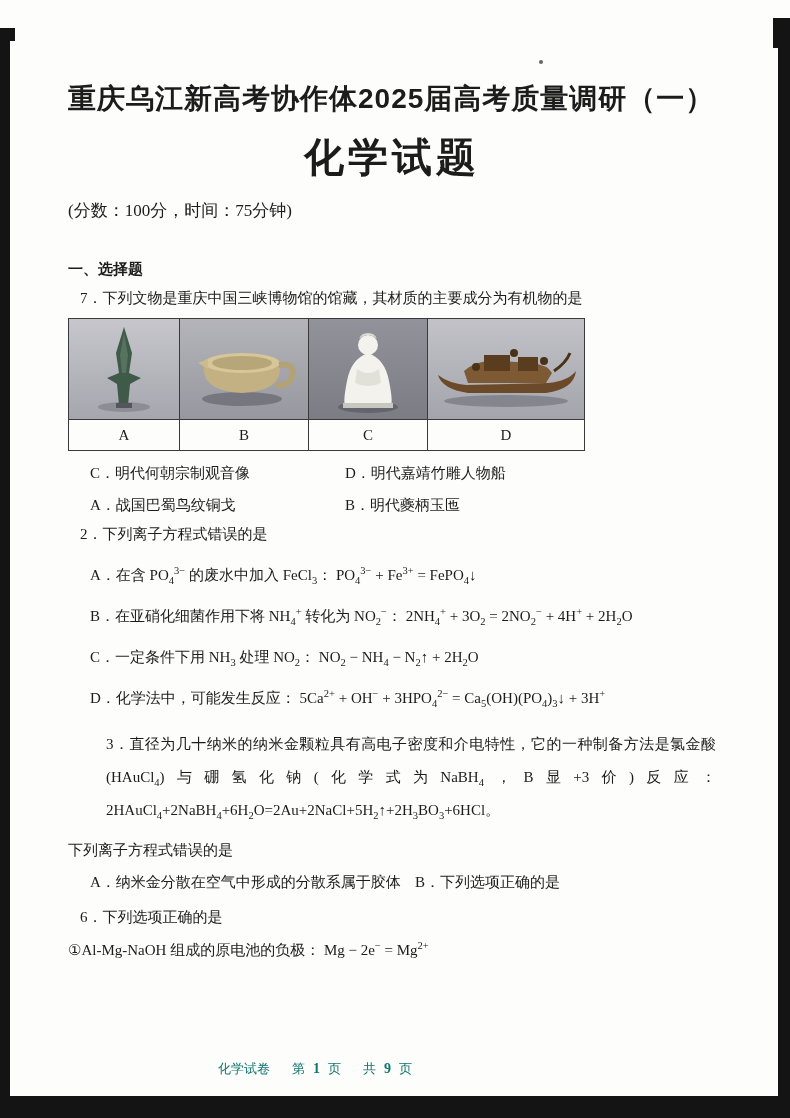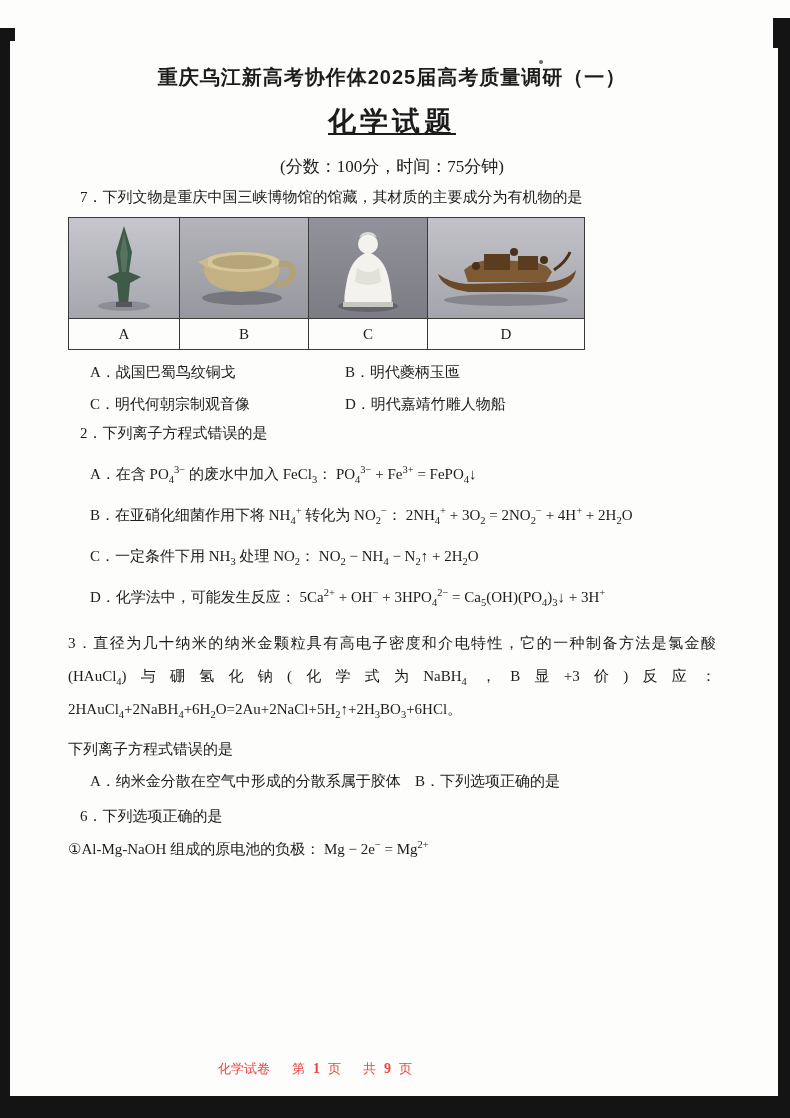--- a/index.html
+++ b/index.html
@@ -14,28 +14,28 @@
   .edge-left{left:0;top:28px;width:10px;height:1090px;}
   .edge-left-nub{left:0;top:28px;width:15px;height:13px;}
   .edge-right{right:0;top:18px;width:12px;height:1100px;}
   .edge-right-nub{right:0;top:18px;width:17px;height:30px;}
   .edge-bottom{left:0;bottom:0;width:790px;height:22px;}
   .speck{position:absolute;left:539px;top:60px;width:4px;height:4px;border-radius:50%;background:#666;z-index:5;}
 
   .content{position:absolute;left:68px;top:0;width:648px;}
 
   .title{
-    margin-top:64px;text-align:center;font-size:20px;font-weight:700;
+    margin-top:80px;text-align:left;font-size:28px;font-weight:700;
     font-family:"Liberation Sans","DejaVu Sans",sans-serif;letter-spacing:1px;
   }
   .subject{
-    margin-top:12px;text-align:center;font-size:28px;font-weight:700;
-    font-family:"Liberation Sans","DejaVu Sans",sans-serif;letter-spacing:4px;text-decoration:underline;
-  }
-  .meta{margin-top:14px;text-align:center;font-size:17px;}
+    margin-top:12px;text-align:center;font-size:40px;font-weight:700;
+    font-family:"Liberation Sans","DejaVu Sans",sans-serif;letter-spacing:4px;
+  }
+  .meta{margin-top:14px;text-align:left;font-size:17px;}
 
   .sec-heading{
     margin-top:38px;font-weight:700;font-size:15px;
     font-family:"Liberation Sans","DejaVu Sans",sans-serif;
   }
   .stem{margin-top:10px;padding-left:12px;}
 
   table.artifact-table{border-collapse:collapse;margin-top:10px;margin-left:0;}
   table.artifact-table td{border:1px solid #3a3a3a;padding:0;}
   td.img-cell{height:100px;vertical-align:middle;}
@@ -43,26 +43,26 @@
   td.label-cell{height:30px;text-align:center;font-size:15px;}
   .colA{width:110px;} .colB{width:128px;} .colC{width:118px;} .colD{width:156px;}
 
   .opt-row{display:flex;padding-left:22px;margin:13px 0 0 0;}
   .opt-left-255{width:255px;flex:none;}
   .opt-left-325{width:325px;flex:none;}
 
   .eq-line{padding-left:22px;margin:22px 0 0 0;}
   sub,sup{font-size:70%;line-height:0;}
 
-  .para{margin-top:20px;line-height:2.2;text-align:justify;}
+  .para{margin-top:20px;line-height:2.2;text-align:justify;margin-left:38px;}
   .line{margin-top:14px;}
 
   .footer{
     position:absolute;left:0;bottom:40px;width:630px;text-align:center;
-    font-size:13px;color:#ef4444;z-index:6;
+    font-size:13px;color:#0f766e;z-index:6;
   }
   .footer b{font-size:14px;}
   .footer .gap{display:inline-block;width:22px;}
   .footer .sgap{display:inline-block;width:8px;}
 </style>
 </head>
 <body>
 
 <div class="page">
 
@@ -72,20 +72,21 @@
   <div class="edge edge-right-nub"></div>
   <div class="edge edge-bottom"></div>
   <div class="speck"></div>
 
   <div class="content">
 
     <div class="title">重庆乌江新高考协作体2025届高考质量调研（一）</div>
     <div class="subject">化学试题</div>
     <div class="meta">(分数：100分，时间：75分钟)</div>
 
+    <div class="sec-heading">一、选择题</div>
 
     <div class="stem">7．下列文物是重庆中国三峡博物馆的馆藏，其材质的主要成分为有机物的是</div>
 
     <table class="artifact-table">
       <tbody>
           <tr>
         <td class="img-cell colA">
           <svg width="110" height="100" viewBox="0 0 110 100">
             <defs>
                   <linearGradient id="bgA" x1="0" y1="0" x2="0" y2="1">
@@ -158,26 +159,26 @@
       <tr>
         <td class="label-cell colA">A</td>
         <td class="label-cell colB">B</td>
         <td class="label-cell colC">C</td>
         <td class="label-cell colD">D</td>
       </tr>
     </tbody>
       </table>
 
     <div class="opt-row">
+      <span class="opt-left-255">C．明代何朝宗制观音像</span>
+      <span>D．明代嘉靖竹雕人物船</span>
+    </div>
+    <div class="opt-row">
       <span class="opt-left-255">A．战国巴蜀鸟纹铜戈</span>
       <span>B．明代夔柄玉匜</span>
-    </div>
-    <div class="opt-row">
-      <span class="opt-left-255">C．明代何朝宗制观音像</span>
-      <span>D．明代嘉靖竹雕人物船</span>
     </div>
 
     <div class="stem" style="">2．下列离子方程式错误的是</div>
     <div class="eq-line">A．在含 PO<sub>4</sub><sup>3−</sup> 的废水中加入 FeCl<sub>3</sub>：  PO<sub>4</sub><sup>3−</sup> + Fe<sup>3+</sup> = FePO<sub>4</sub>↓</div>
     <div class="eq-line">B．在亚硝化细菌作用下将 NH<sub>4</sub><sup>+</sup> 转化为 NO<sub>2</sub><sup>−</sup>：  2NH<sub>4</sub><sup>+</sup> + 3O<sub>2</sub> = 2NO<sub>2</sub><sup>−</sup> + 4H<sup>+</sup> + 2H<sub>2</sub>O</div>
     <div class="eq-line">C．一定条件下用 NH<sub>3</sub> 处理 NO<sub>2</sub>：  NO<sub>2</sub> − NH<sub>4</sub> − N<sub>2</sub>↑ + 2H<sub>2</sub>O</div>
     <div class="eq-line">D．化学法中，可能发生反应：  5Ca<sup>2+</sup> + OH<sup>−</sup> + 3HPO<sub>4</sub><sup>2−</sup> = Ca<sub>5</sub>(OH)(PO<sub>4</sub>)<sub>3</sub>↓ + 3H<sup>+</sup></div>
 
     <div class="para">3．直径为几十纳米的纳米金颗粒具有高电子密度和介电特性，它的一种制备方法是氯金酸(HAuCl<sub>4</sub>)与硼氢化钠(化学式为NaBH<sub>4</sub>，B显+3价)反应：2HAuCl<sub>4</sub>+2NaBH<sub>4</sub>+6H<sub>2</sub>O=2Au+2NaCl+5H<sub>2</sub>↑+2H<sub>3</sub>BO<sub>3</sub>+6HCl。</div>
     <div class="line">下列离子方程式错误的是</div>

